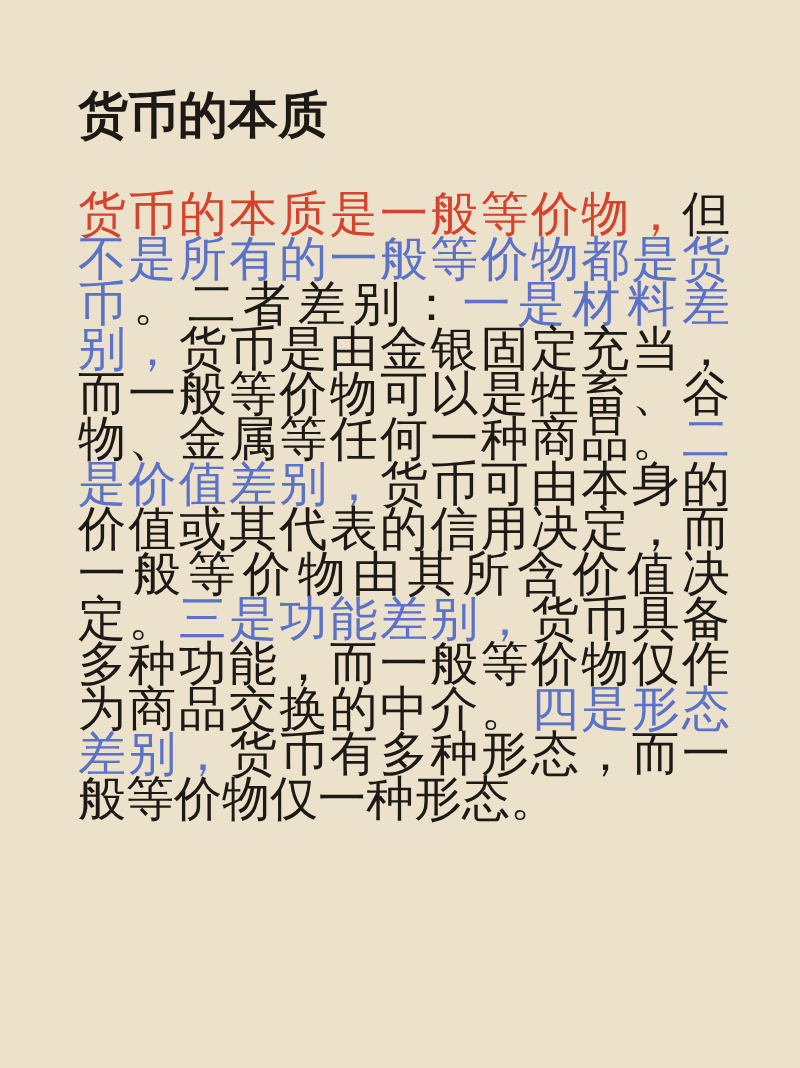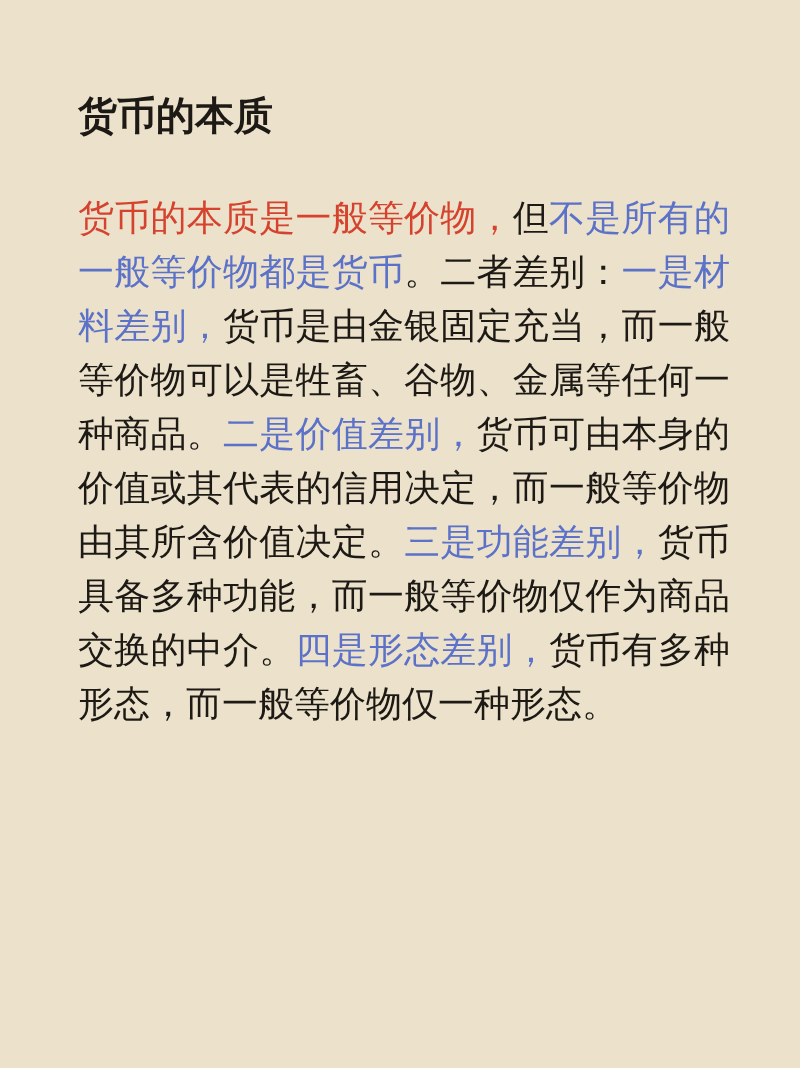--- a/index.html
+++ b/index.html
@@ -13,30 +13,30 @@
     width:800px;height:1068px;overflow:hidden;
     background:var(--bg);
     font-family:"Liberation Sans",sans-serif;
   }
   .doc{
     box-sizing:border-box;
     padding:78px 0 0 78px;
   }
   .title{
     margin:0 0 38px 0;
-    font-size:39px;
+    font-size:50px;
     line-height:75px;
     font-weight:900;
     color:var(--ink);
   }
   .para{
     width:652px;
     margin:0;
-    font-size:36px;
-    line-height:54px;
+    font-size:48px;
+    line-height:45px;
     font-weight:500;
     color:var(--ink);
     text-align:justify;
     word-break:break-all;
   }
   .para + .para{margin-top:40px;}
   .c-black{color:var(--ink);}
   .c-red{color:var(--red);}
   .c-blue{color:var(--blue);}
 </style>

